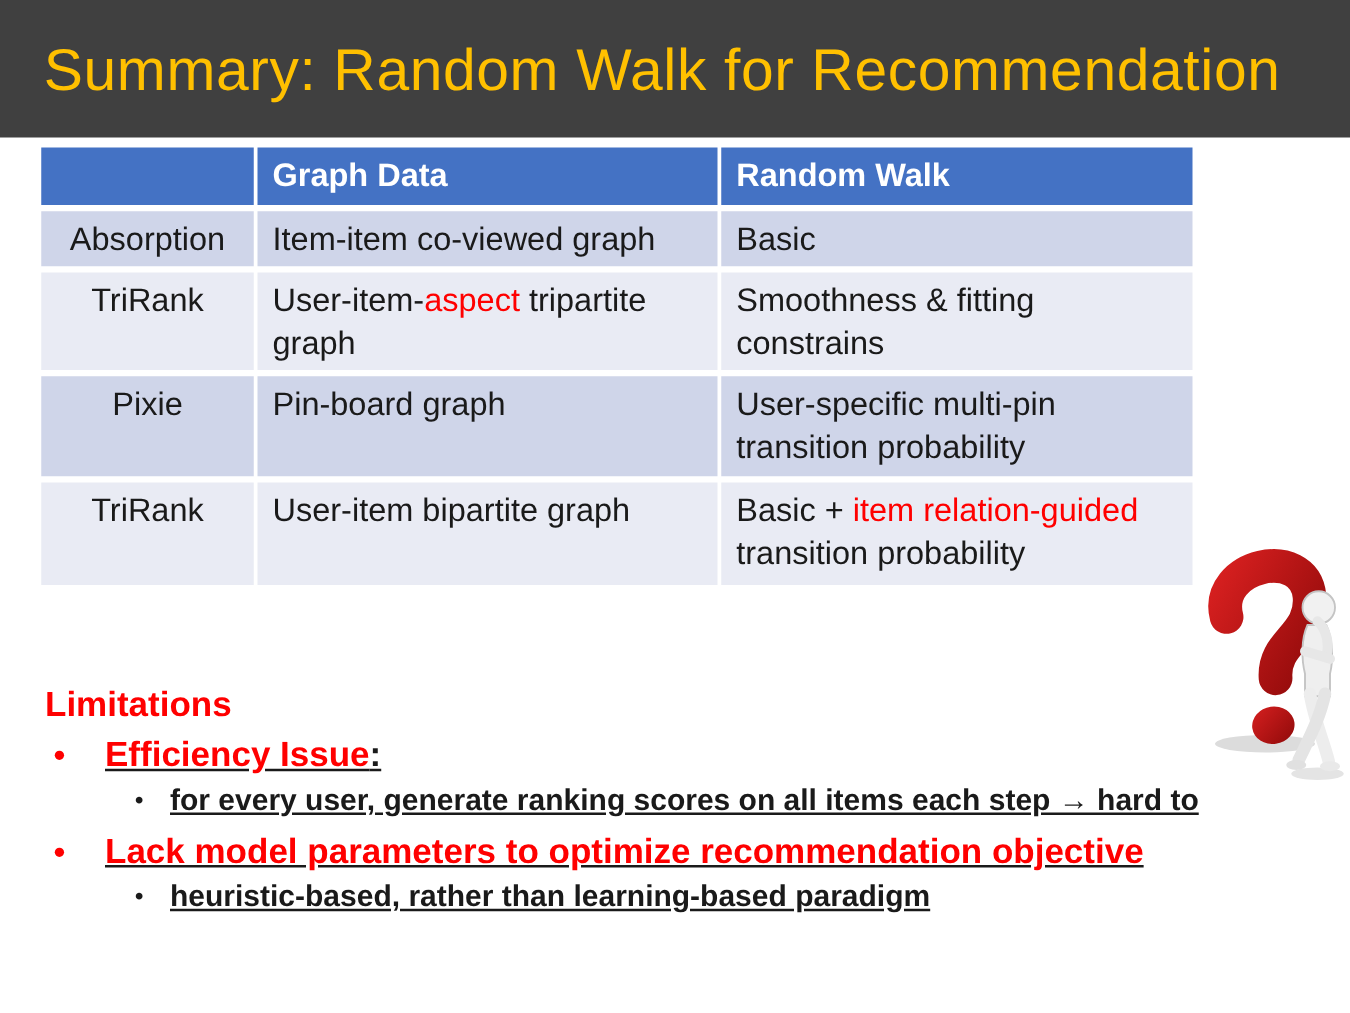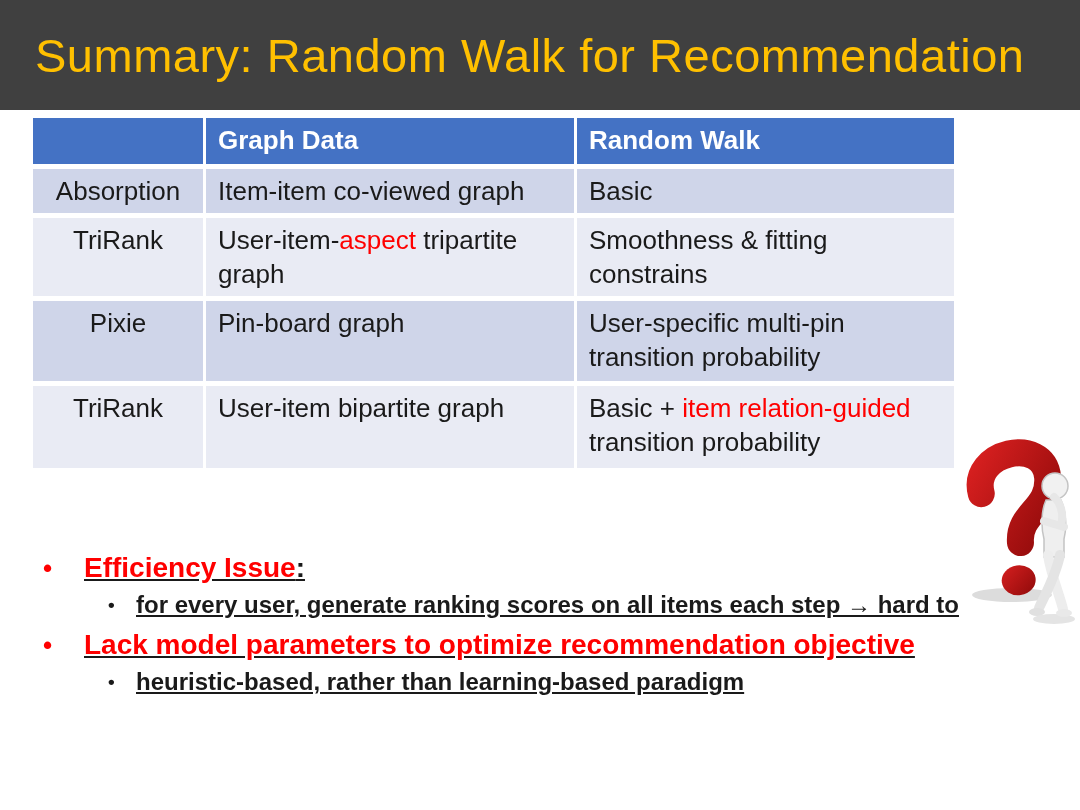--- a/index.html
+++ b/index.html
@@ -85,20 +85,21 @@
         </tr>
         <tr>
           <th><span>TriRank</span></th>
           <td><span>User-item bipartite graph</span></td>
           <td><span>Basic + </span><span class="red">item relation-guided</span><span> transition probability</span></td>
         </tr>
       </tbody>
   </table>
 
   <div class="limits">
+    <div class="limits-heading">Limitations</div>
     <div>
         <div class="b1">
           <span class="marker">•</span>
           <div class="btext">
             <div class="line"><span class="red">Efficiency Issue</span><span>:</span></div>
           </div>
         </div>
         <div class="b2">
           <span class="marker">•</span>
           <div class="btext">

